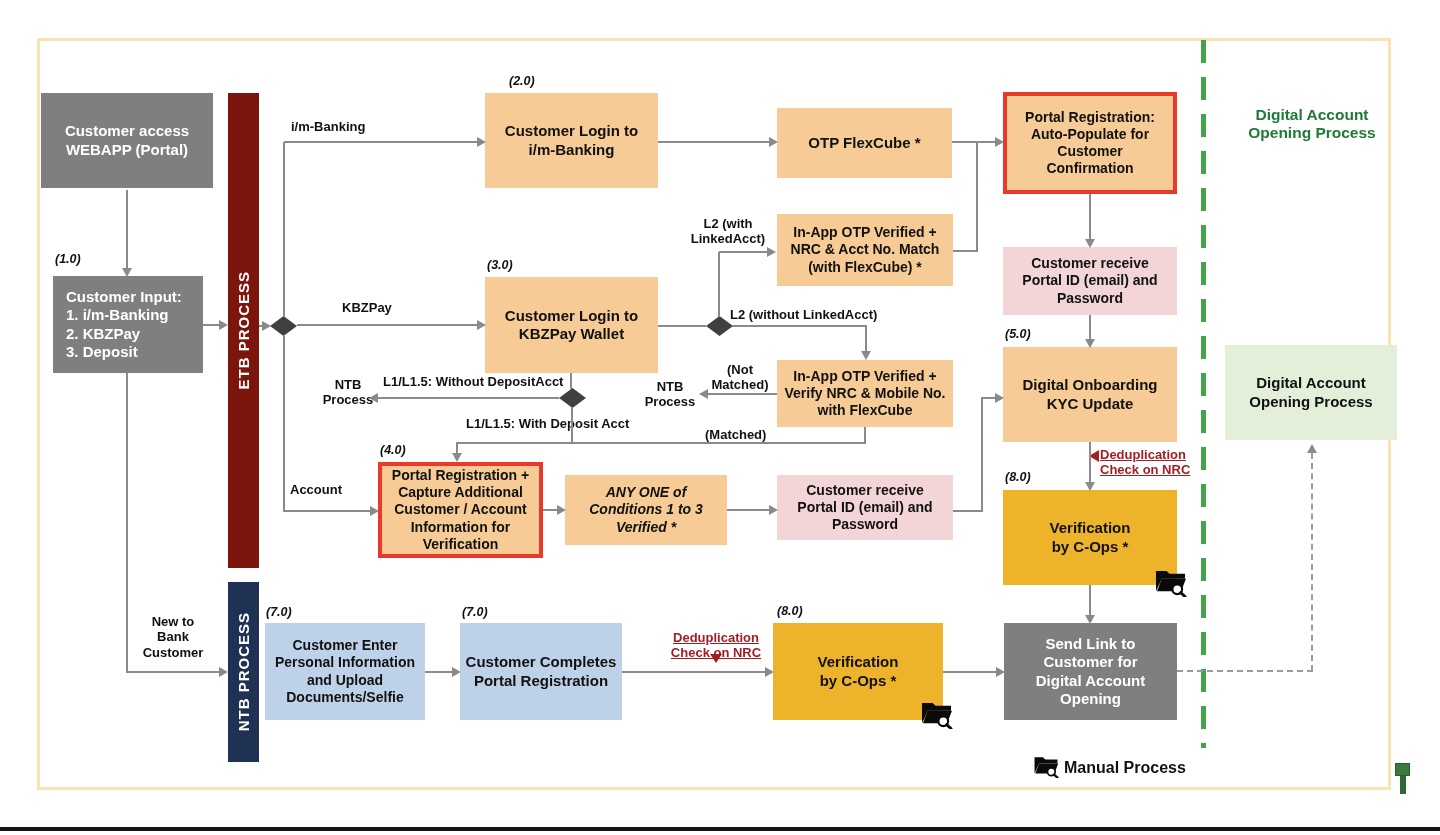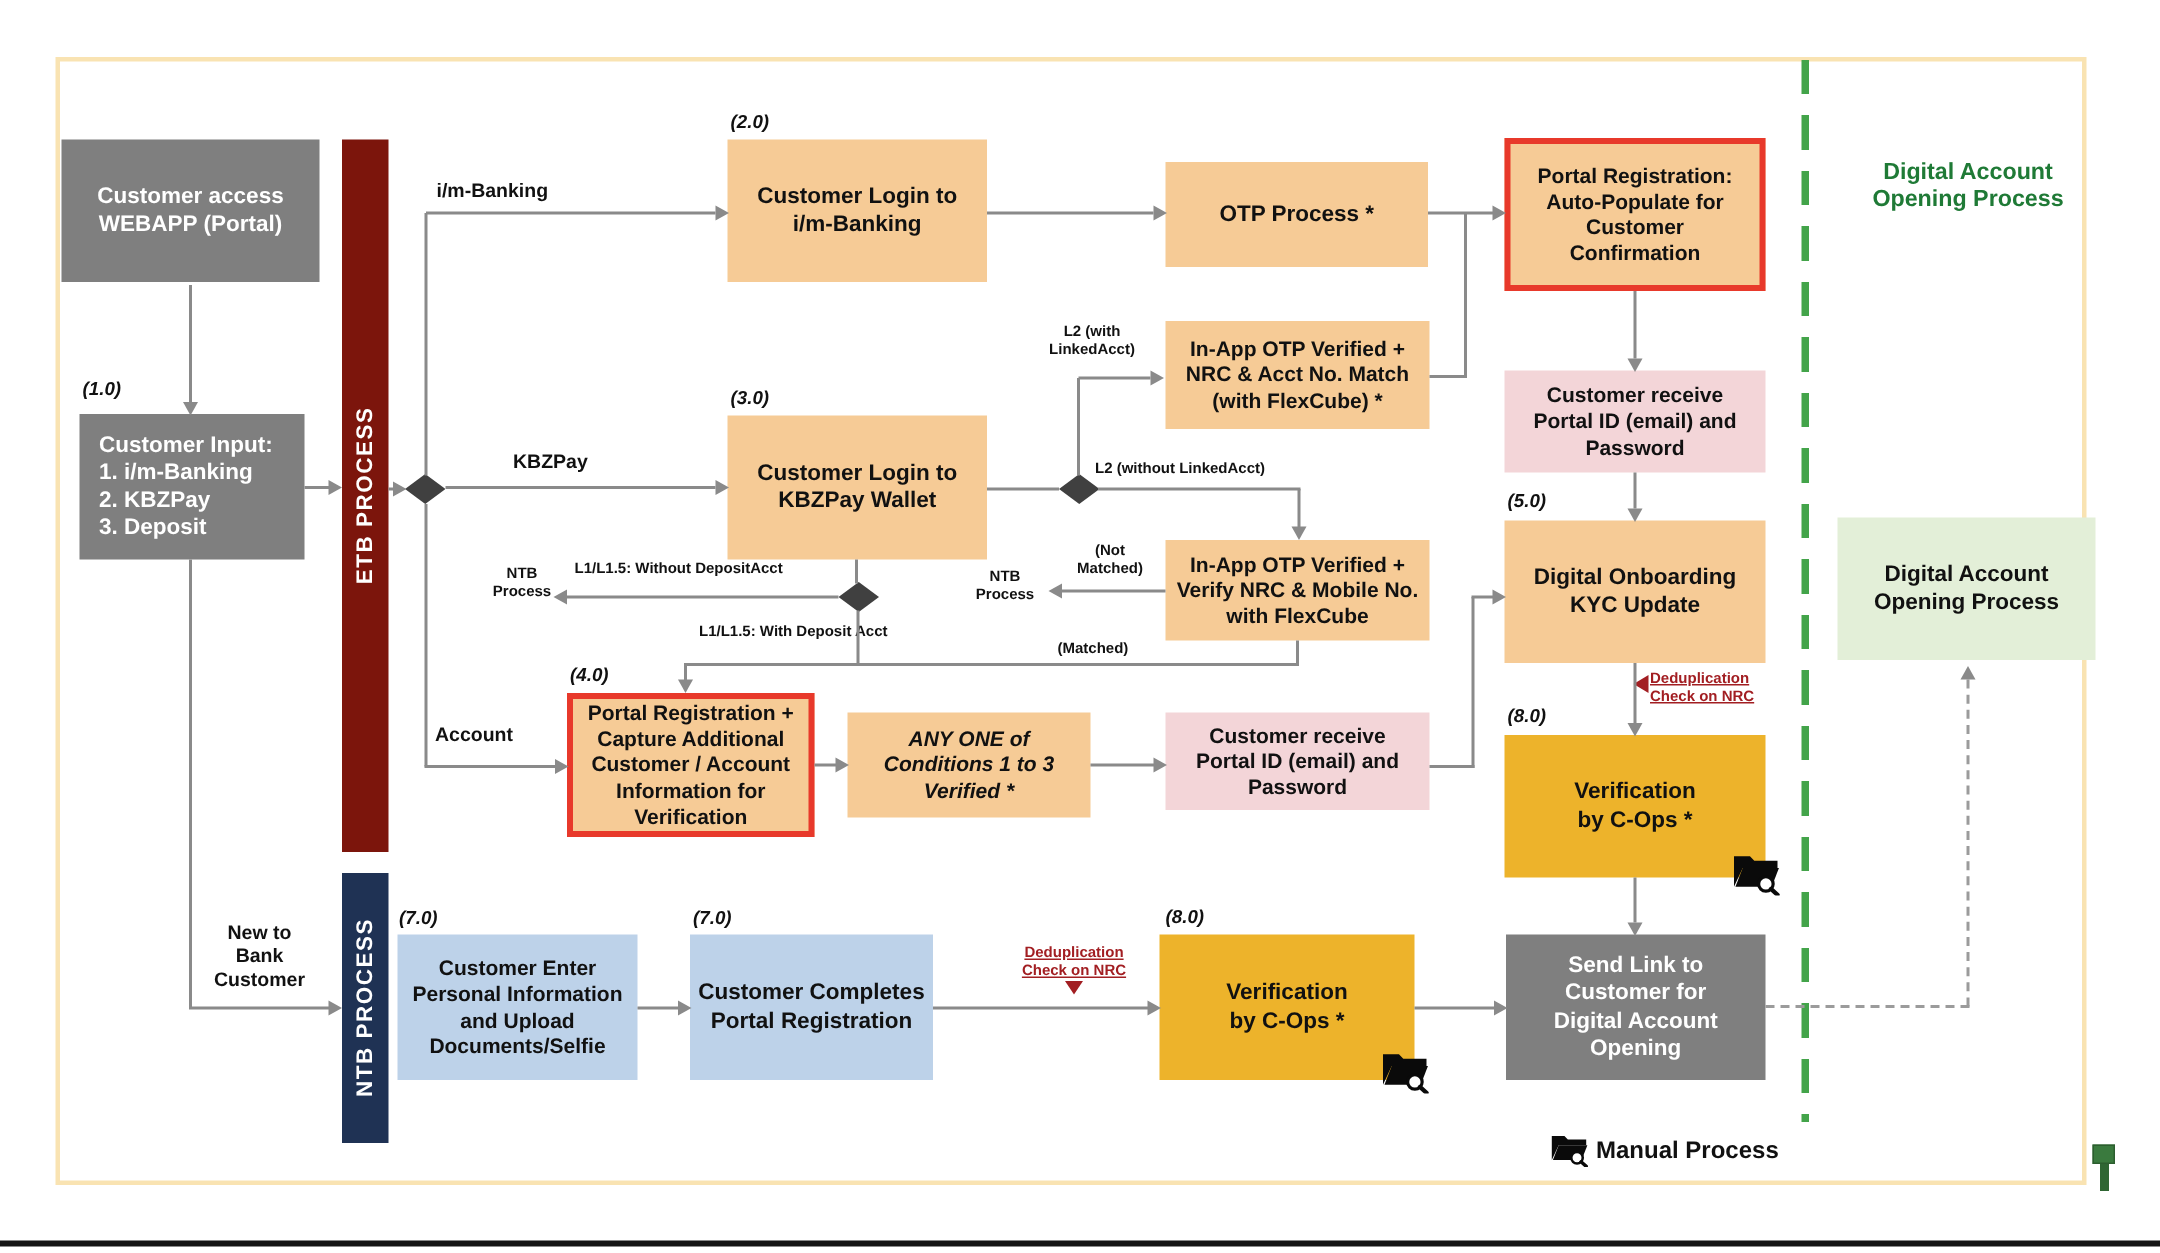--- a/index.html
+++ b/index.html
@@ -12,21 +12,21 @@
   .btxt { white-space:pre-line; }
   .orange { background:#F6CB96; }
   .pink   { background:#F3D5D8; }
   .gold   { background:#EDB32B; }
   .blueb  { background:#BDD2E9; }
   .grayb  { background:#7F7F7F; color:#fff; }
   .greenb { background:#E3EFD8; }
   .redborder { border:4px solid #E8392B; }
   .tleft { justify-content:flex-start; text-align:left; padding-left:13px; }
   .f14 { font-size:14px; }
-  .lbl { position:absolute; font-weight:700; font-size:10px; color:#111;
+  .lbl { position:absolute; font-weight:700; font-size:13px; color:#111;
          white-space:pre-line; line-height:1.18; }
   .lbl13 { font-size:13px; }
   .ctr { text-align:center; }
   .num { position:absolute; font-weight:700; font-style:italic; font-size:12.5px; color:#111; }
   .redtext { color:#A21E22;text-decoration:underline; }
   .greentext { color:#1F7A36; }
   .ln { position:absolute; background:#8a8a8a; }
   .dash-h { position:absolute; border-top:2px dashed #9b9b9b; }
   .dash-v { position:absolute; border-left:2px dashed #9b9b9b; }
   .ar,.al,.ad,.au,.tl,.td { position:absolute; width:0; height:0; }
@@ -61,38 +61,38 @@
   <div class="abs" style="left:1400px;top:776px;width:6px;height:18px;background:#2F6633;"></div>
 
   <div class="vbar maroon" style="left:228px;top:93px;width:31px;height:475px;">
       <span>ETB PROCESS</span>
     </div>
   <div class="vbar navy" style="left:228px;top:582px;width:31px;height:180px;">
       <span>NTB PROCESS</span>
     </div>
 
   <div class="num" style="left:55px;top:252px;">(1.0)</div>
-  <div class="num" style="left:487px;top:74px;font-style:italic;">(2.0)</div>
+  <div class="num" style="left:509px;top:74px;font-style:italic;">(2.0)</div>
   <div class="num" style="left:487px;top:258px;">(3.0)</div>
   <div class="num" style="left:380px;top:443px;">(4.0)</div>
   <div class="num" style="left:1005px;top:327px;">(5.0)</div>
   <div class="num" style="left:1005px;top:470px;">(8.0)</div>
   <div class="num" style="left:266px;top:605px;">(7.0)</div>
   <div class="num" style="left:462px;top:605px;">(7.0)</div>
   <div class="num" style="left:777px;top:604px;">(8.0)</div>
 
   <div class="box grayb" style="left:41px;top:93px;width:172px;height:95px;">Customer access
 WEBAPP  (Portal)</div>
   <div class="box grayb tleft" style="left:53px;top:276px;width:150px;height:97px;">Customer Input:
 1.  i/m-Banking
 2.  KBZPay
 3.  Deposit</div>
   <div class="box orange" style="left:485px;top:93px;width:173px;height:95px;">Customer Login to
 i/m-Banking</div>
-  <div class="box orange" style="left:777px;top:108px;width:175px;height:70px;">OTP Process *</div>
+  <div class="box orange" style="left:777px;top:108px;width:175px;height:70px;">OTP FlexCube *</div>
   <div class="box orange redborder f14" style="left:1003px;top:92px;width:174px;height:102px;">Portal Registration:
 Auto-Populate for
 Customer
 Confirmation</div>
   <div class="box pink f14" style="left:1003px;top:247px;width:174px;height:68px;">Customer  receive
 Portal ID (email) and
 Password</div>
   <div class="box orange" style="left:1003px;top:347px;width:174px;height:95px;">Digital Onboarding
 KYC Update</div>
   <div class="box gold" style="left:1003px;top:490px;width:174px;height:95px;">

